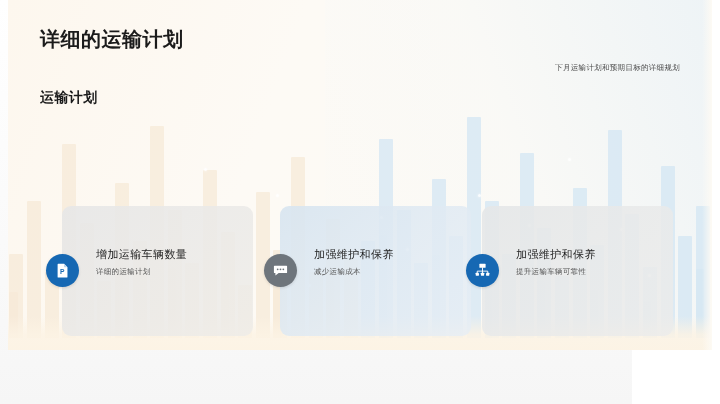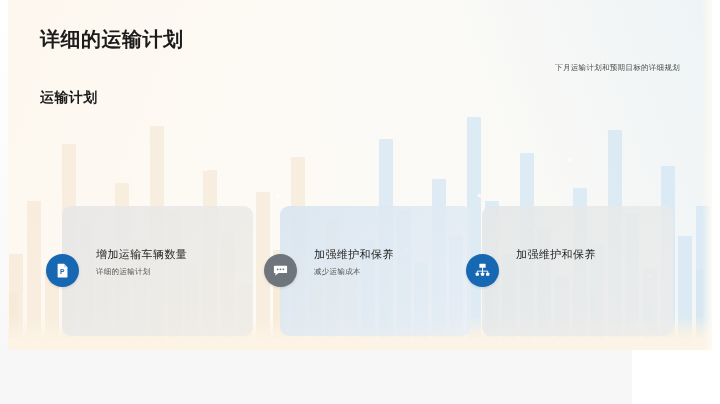--- a/index.html
+++ b/index.html
@@ -322,20 +322,21 @@
           <svg width="17" height="17" viewBox="0 0 24 24" aria-hidden="true">
             <rect x="7.6" y="2.6" width="8.8" height="5.6" rx="0.8" fill="#ffffff"></rect>
             <path d="M12 8.2v3.4M4.6 15.1v-2.2h14.8v2.2M12 11.6v3.5" stroke="#ffffff" stroke-width="1.3" fill="none" stroke-linecap="round"></path>
             <rect x="2.4" y="15.2" width="4.6" height="4.2" rx="0.7" fill="#ffffff"></rect>
             <rect x="9.7" y="15.2" width="4.6" height="4.2" rx="0.7" fill="#ffffff"></rect>
             <rect x="17.0" y="15.2" width="4.6" height="4.2" rx="0.7" fill="#ffffff"></rect>
           </svg>
         </div>
         <div class="card-text">
           <div class="card-title">加强维护和保养</div>
+          <div class="card-sub">提升运输车辆可靠性</div>
         </div>
       </div>
 
     </div>
 
     <div class="band-edge-right"></div>
 
   </div>
 
 </div>

